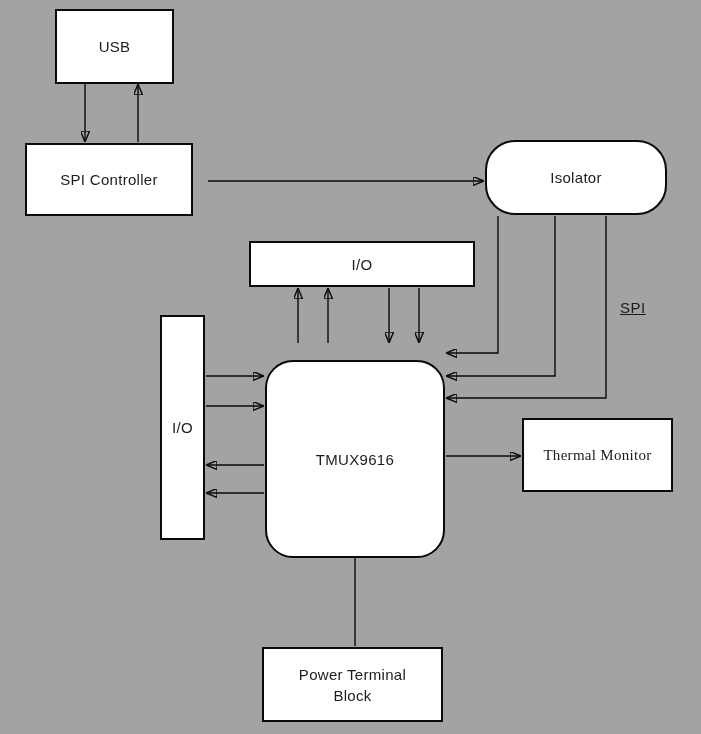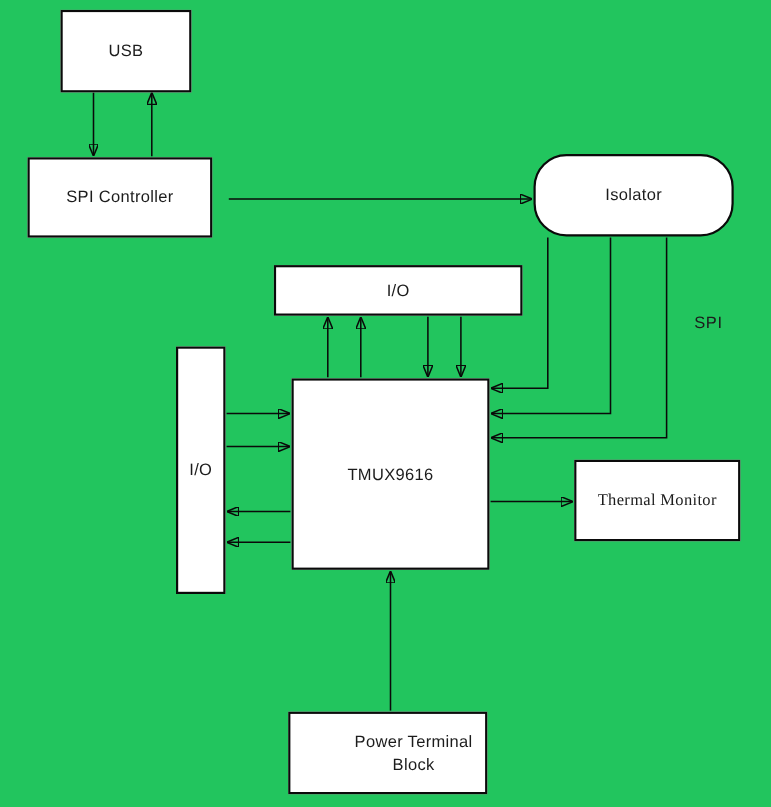--- a/index.html
+++ b/index.html
@@ -4,21 +4,21 @@
 <style>
   html, body {
     margin: 0;
     padding: 0;
     background: #ffffff;
   }
   .canvas {
     position: relative;
     width: 701px;
     height: 734px;
-    background: #22c55e;
+    background: #a3a3a3;
     font-family: "Liberation Sans", sans-serif;
     color: #1c1c1c;
     overflow: hidden;
   }
   .node {
     position: absolute;
     border: 2px solid #0a0a0a;
     background: #ffffff;
     display: flex;
     align-items: center;
@@ -29,33 +29,34 @@
     box-sizing: border-box;
     z-index: 2;
   }
   .node .label { display: inline-block; }
   
   .node-usb                  { left: 55px;  top: 9px;   width: 119px; height: 75px; }
   .node-spi-controller       { left: 25px;  top: 143px; width: 168px; height: 73px; }
   .node-isolator             { left: 485px; top: 140px; width: 182px; height: 75px; border-radius: 30px; }
   .node-io-top               { left: 249px; top: 241px; width: 226px; height: 46px; }
   .node-io-left              { left: 160px; top: 315px; width: 45px;  height: 225px; }
-  .node-tmux                 { left: 265px; top: 344px; width: 180px; height: 174px; }
+  .node-tmux                 { left: 265px; top: 360px; width: 180px; height: 198px; border-radius: 28px; }
   .node-thermal-monitor      { left: 522px; top: 418px; width: 151px; height: 74px; font-family: Liberation Serif, serif; }
-  .node-power-terminal-block { left: 262px; top: 647px; width: 181px; height: 75px; justify-content: flex-end; }
+  .node-power-terminal-block { left: 262px; top: 647px; width: 181px; height: 75px; }
   .node-power-terminal-block .label { max-width: 130px; line-height: 1.4; }
   .float-label {
     position: absolute;
     left: 620px;
-    top: 285px;
+    top: 299px;
     width: 48px;
-    text-align: center;
+    text-align: left;
     font-size: 15px;
     letter-spacing: 0.5px;
     z-index: 2;
+    text-decoration: underline;
   }
   svg.edges {
     position: absolute;
     left: 0;
     top: 0;
     z-index: 1;
   }
   svg.edges path {
     fill: none;
     stroke: #0a0a0a;

